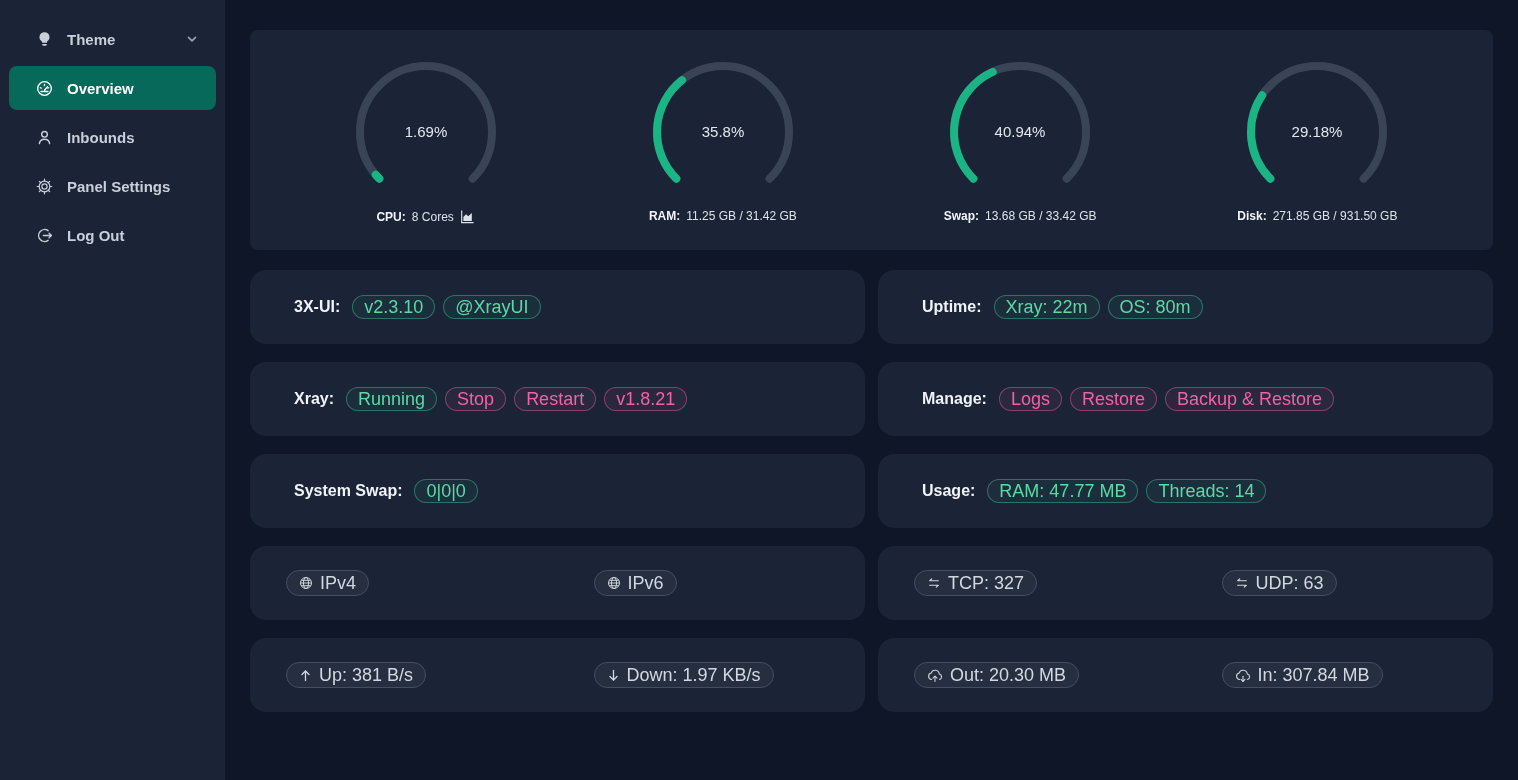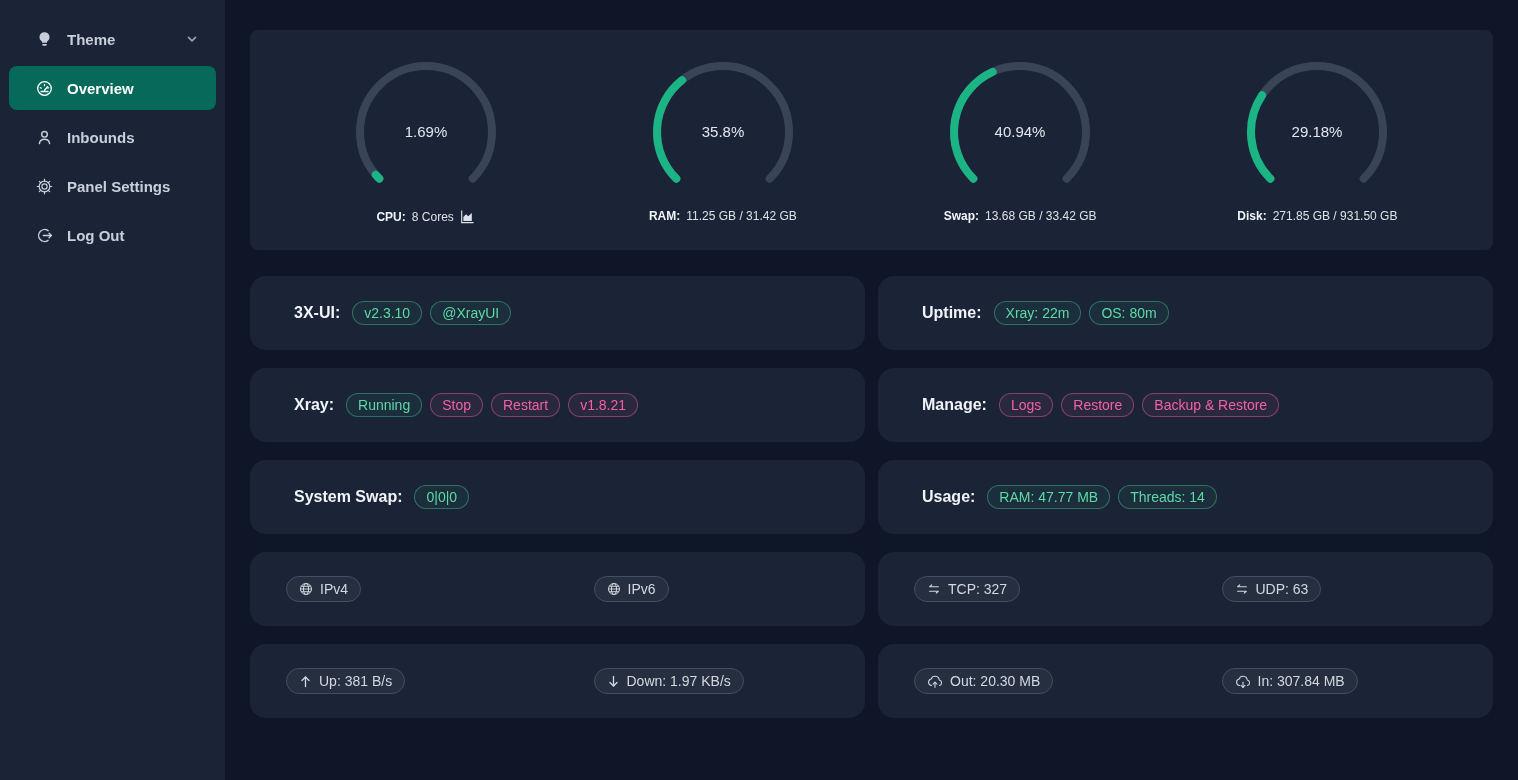--- a/index.html
+++ b/index.html
@@ -22,39 +22,39 @@
     display:flex;align-items:center;gap:14px;height:44px;margin:5px 9px;
     padding:0 18px 0 26px;border-radius:8px;cursor:pointer;
     color:var(--text-dim);font-weight:bold;font-size:15px;
   }
   .side-item.active{background:var(--active-green);color:#ffffff}
   .side-item .icon{width:18px;height:18px;display:flex;align-items:center;justify-content:center;flex-shrink:0}
   .side-item .chev{margin-left:auto;display:flex;color:#9aa3b4}
   
   .main{flex:1;padding:30px 25px 0 25px}
   .gauge-card{
-    background:var(--card-bg);border-radius:8px;height:220px;margin-bottom:26px;
+    background:var(--card-bg);border-radius:8px;height:220px;margin-bottom:20px;
     display:grid;grid-template-columns:repeat(4,1fr);padding:0 27px;
   }
   .gauge-col{display:flex;flex-direction:column;align-items:center;padding-top:27px}
   .gauge-label{font-size:12px;color:#dde2ea;margin-top:2px;display:flex;align-items:center;gap:6px;white-space:nowrap}
   .gauge-label b{color:#f1f4f8}
   .gauge-label .icon{display:flex;color:#dde2ea}
   .cards-grid{display:grid;grid-template-columns:1fr 1fr;gap:18px 13px}
   .info-card{
     background:var(--card-bg);border-radius:16px;height:74px;
     display:flex;align-items:center;padding:0 44px;
   }
   .info-card.split{display:grid;grid-template-columns:1fr 1fr;padding:0}
   .split-cell{padding-left:36px;display:flex;align-items:flex-start}
   .card-label{font-size:16px;font-weight:bold;color:#f0f3f7;margin-right:12px;white-space:nowrap}
   .tags{display:flex;align-items:center;gap:8px}
   .tag{
     display:inline-flex;align-items:center;height:24px;padding:0 11px;
-    border-radius:12px;border:1px solid transparent;font-size:14px;white-space:nowrap;cursor:default
+    border-radius:12px;border:1px solid transparent;font-size:18px;white-space:nowrap;cursor:default
   }
   .tag.green{color:var(--tag-green);border-color:rgba(82,214,166,.4);background:rgba(27,181,133,.08)}
   .tag.pink{color:var(--tag-pink);border-color:rgba(241,97,167,.45);background:rgba(241,97,167,.07)}
   .tag.neutral{
     color:var(--tag-neutral);border-color:#434e61;background:rgba(255,255,255,.05);
     height:26px;border-radius:13px;padding:0 12px;gap:7px
   }
   .tag[data-interactable="true"]{cursor:pointer}
   .tag-icon{display:flex;align-items:center}
   svg{display:block}

